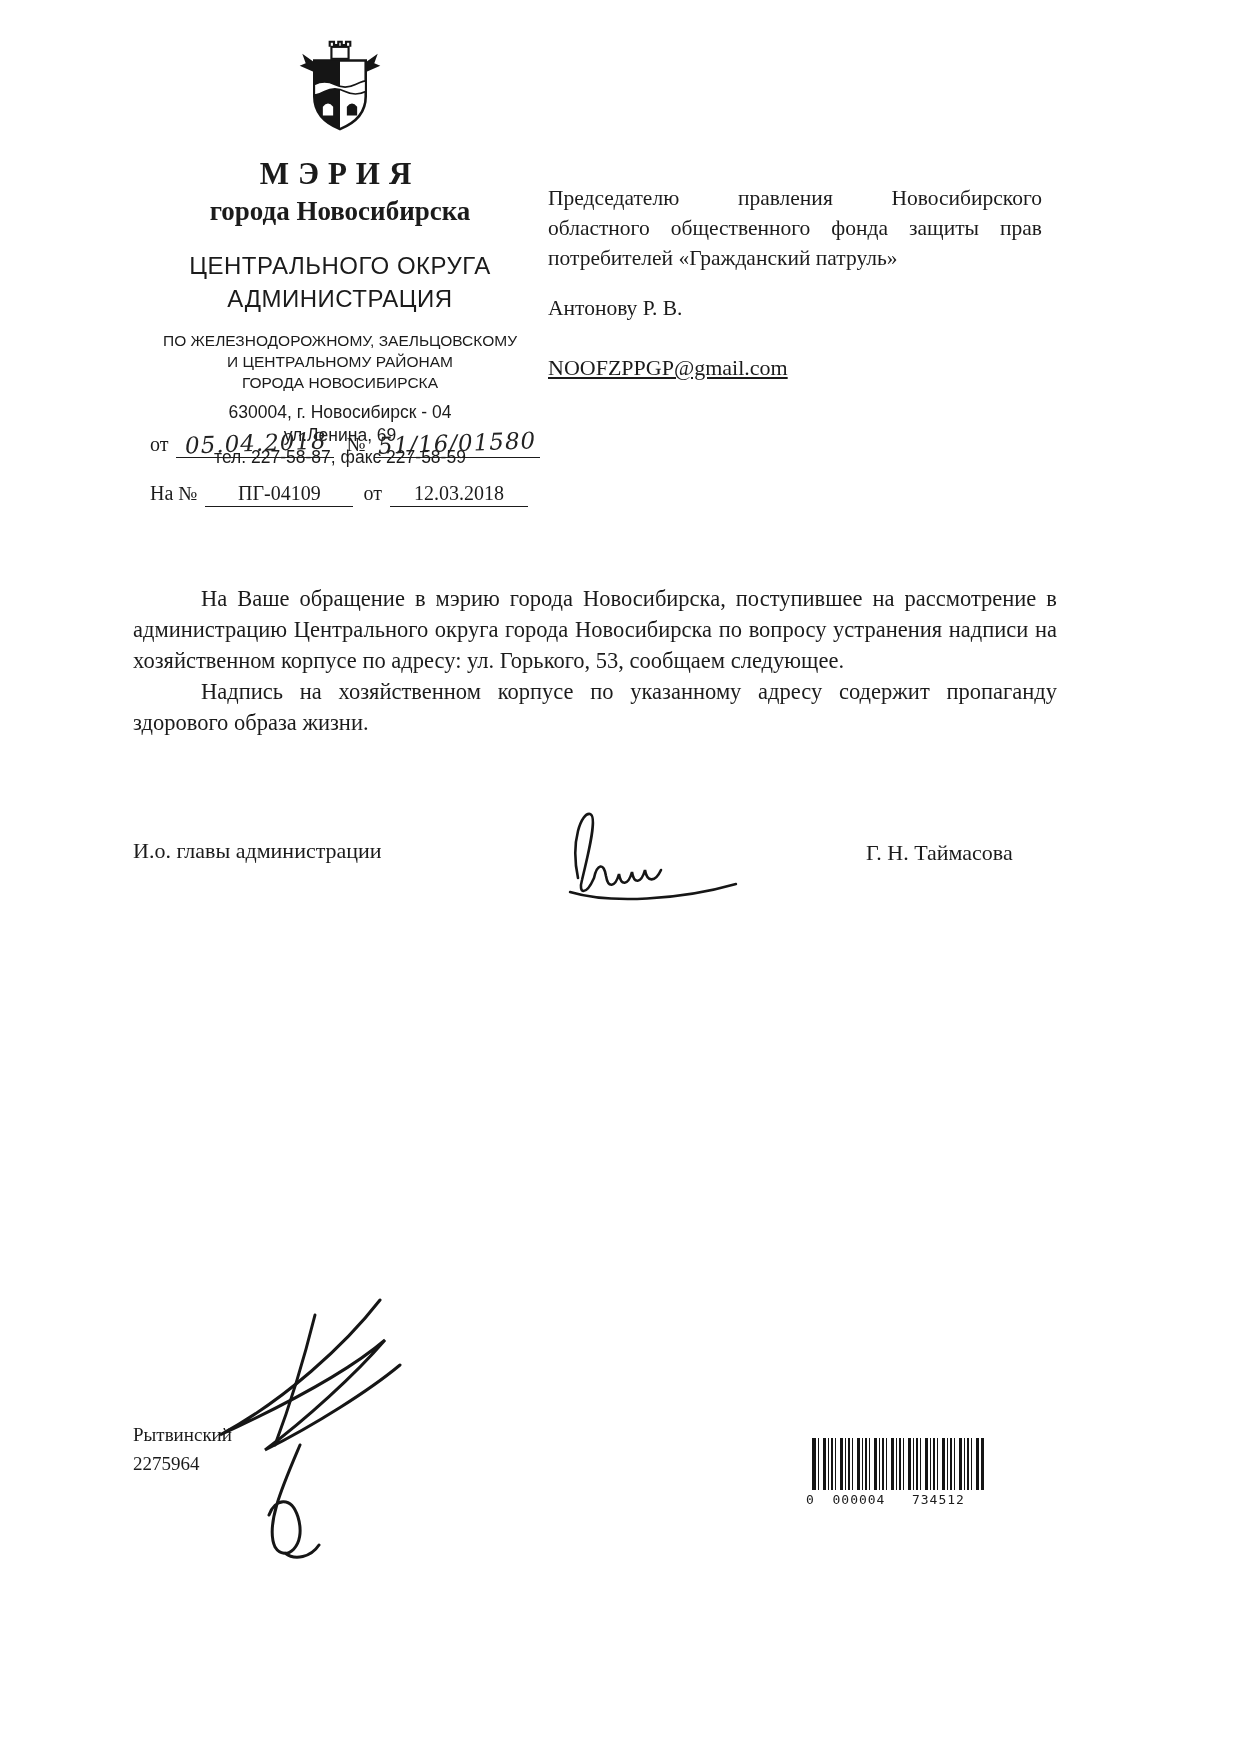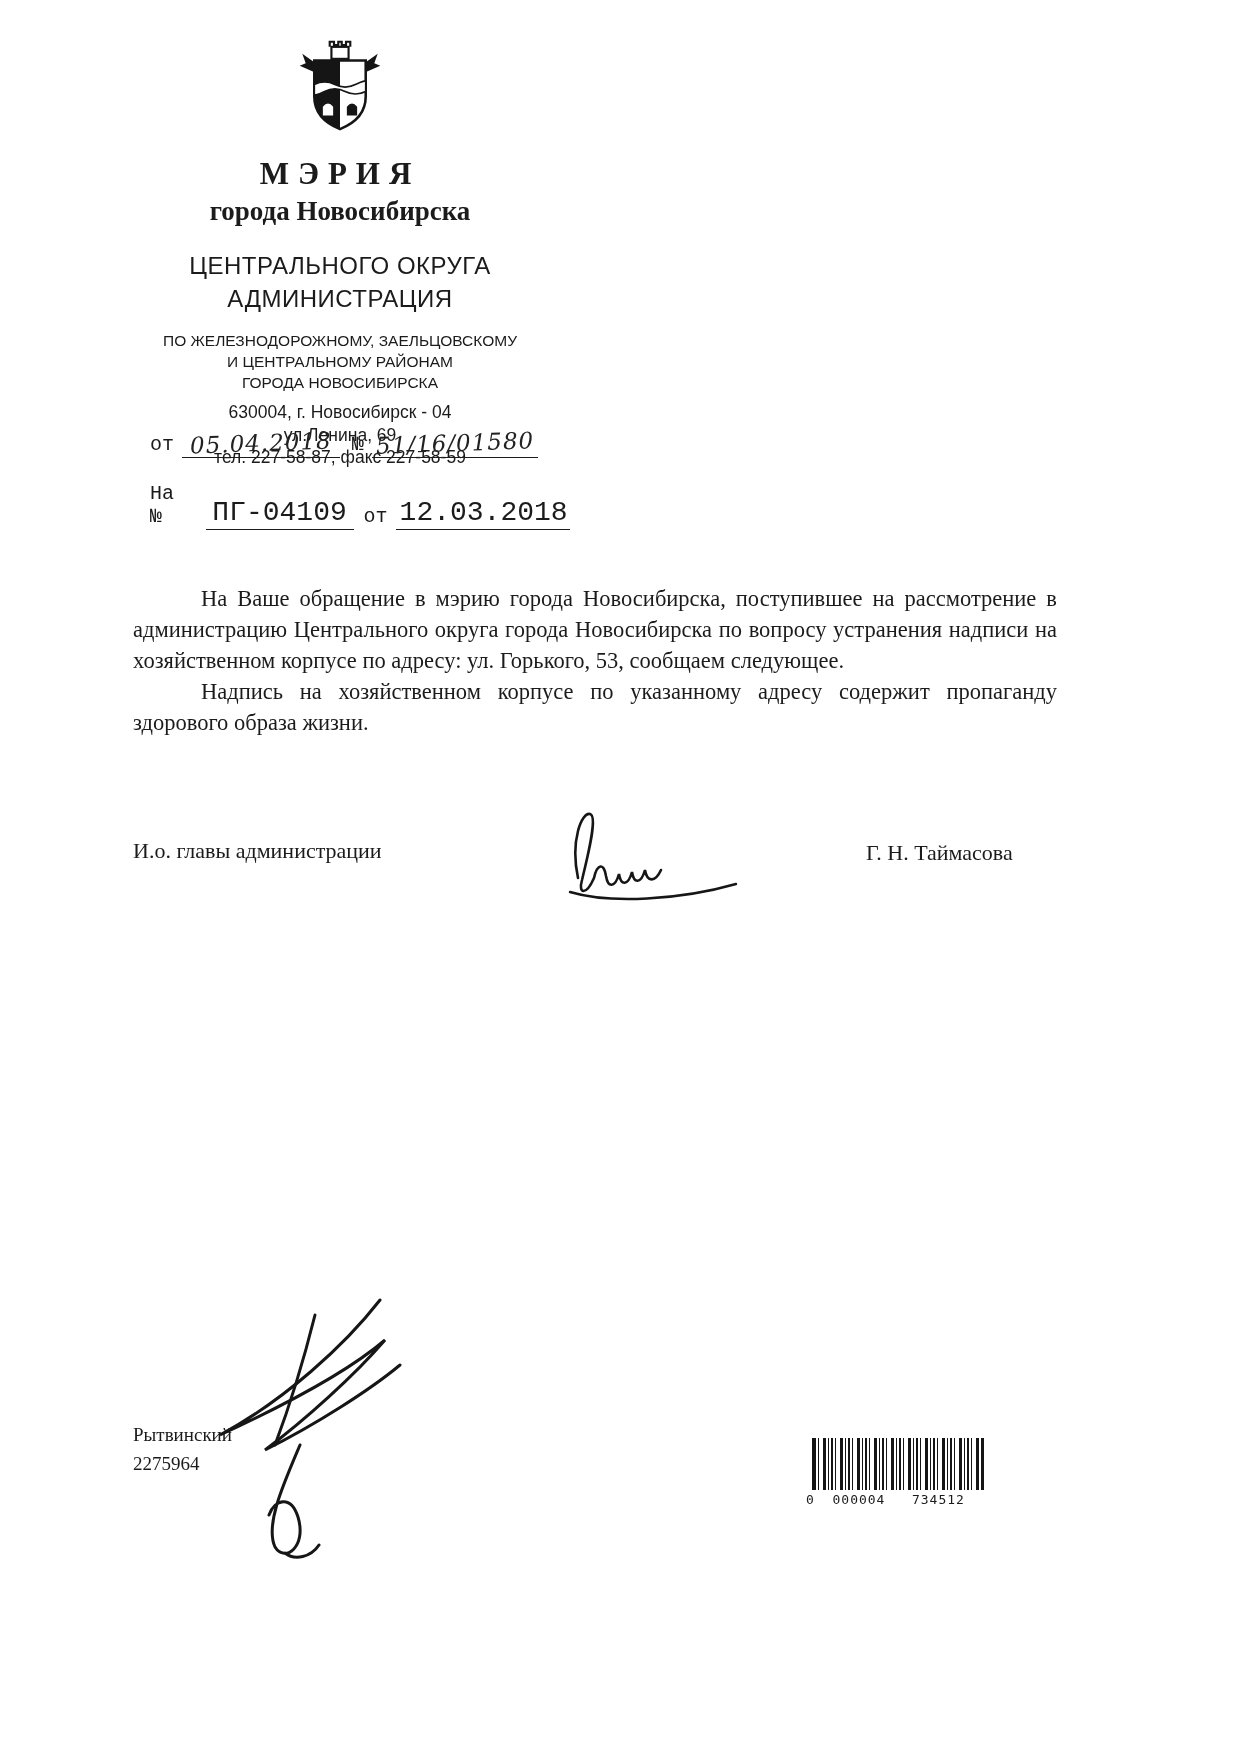--- a/index.html
+++ b/index.html
@@ -14,27 +14,27 @@
   .emblem-wrap { height:96px; }
   .org1 { font-size:31px; font-weight:bold; letter-spacing:9px; margin-top:20px; }
   .org2 { font-size:27px; font-weight:bold; margin-top:4px; }
   .dept { font-family:"Liberation Sans", sans-serif; font-size:24px; line-height:33px; margin-top:22px; letter-spacing:0.5px; }
   .districts { font-family:"Liberation Sans", sans-serif; font-size:15.5px; line-height:21px; margin-top:15px; }
   .addr { font-family:"Liberation Sans", sans-serif; font-size:17.5px; line-height:22.5px; margin-top:8px; }
 
   
   .ref { position:absolute; left:150px; top:430px; width:420px; font-size:20px; }
   .ref-row { display:flex; align-items:flex-end; margin-bottom:24px; }
-  .ref-label { margin-right:8px; padding-bottom:2px;font-family:Liberation Mono, monospace; }
+  .ref-label { margin-right:8px; padding-bottom:2px; }
   .fill { border-bottom:1.5px solid #1b1b1b; text-align:center; padding:0 4px 1px 4px; }
   .hand {
     font-family:"DejaVu Serif", serif; font-style:italic; font-size:23px;
     transform:rotate(-2deg); display:inline-block; letter-spacing:1px; color:#222;
   }
-  .typed-ref { font-size:28px;font-family:Liberation Mono, monospace; }
+  .typed-ref { font-size:20px; }
 
   
   .addressee { position:absolute; left:548px; top:183px; width:494px; font-size:21.5px; line-height:30px; }
   .addressee .title { text-align:justify; }
   .addressee .name { margin-top:20px; }
   .addressee .email { margin-top:30px; text-decoration:underline; font-size:22px; }
 
   
   .body-text { position:absolute; left:133px; top:583px; width:924px; font-size:22.5px; line-height:31px; text-align:justify; }
   .body-text p { margin:0; text-indent:68px; }
@@ -118,20 +118,25 @@
       <span class="fill" style="min-width:155px;"><span class="hand">51/16/01580</span></span>
     </div>
     <div class="ref-row">
       <span class="ref-label">На  №</span>
       <span class="fill typed-ref" style="min-width:140px;"><span>ПГ-04109</span></span>
       <span class="ref-label" style="margin-left:10px;">от</span>
       <span class="fill typed-ref" style="min-width:130px;"><span>12.03.2018</span></span>
     </div>
   </div>
 
+  <div class="addressee">
+    <div class="title">Председателю правления Новосибирского областного общественного фонда защиты прав потребителей «Гражданский патруль»</div>
+    <div class="name">Антонову Р. В.</div>
+    <div class="email">NOOFZPPGP@gmail.com</div>
+  </div>
 
   <div class="body-text">
     <p>На Ваше обращение в мэрию города Новосибирска, поступившее на рассмотрение в администрацию Центрального округа города Новосибирска по вопросу устранения надписи на хозяйственном корпусе по адресу: ул. Горького, 53, сообщаем следующее.</p>
     <p>Надпись на хозяйственном корпусе по указанному адресу содержит пропаганду здорового образа жизни.</p>
   </div>
 
   <div class="sig-position">И.о. главы  администрации</div>
 
   <div class="sig-scribble">
     <svg width="210" height="110" viewBox="0 0 210 110" aria-hidden="true">

